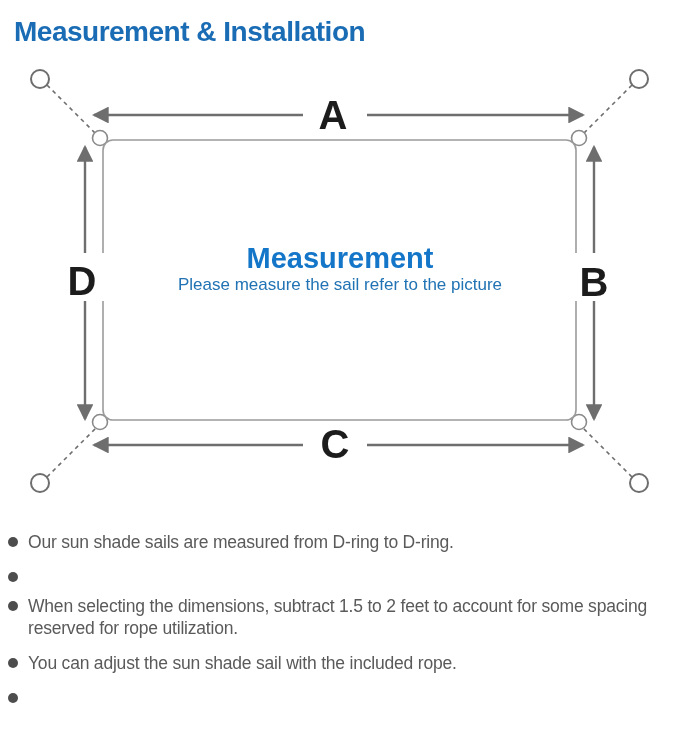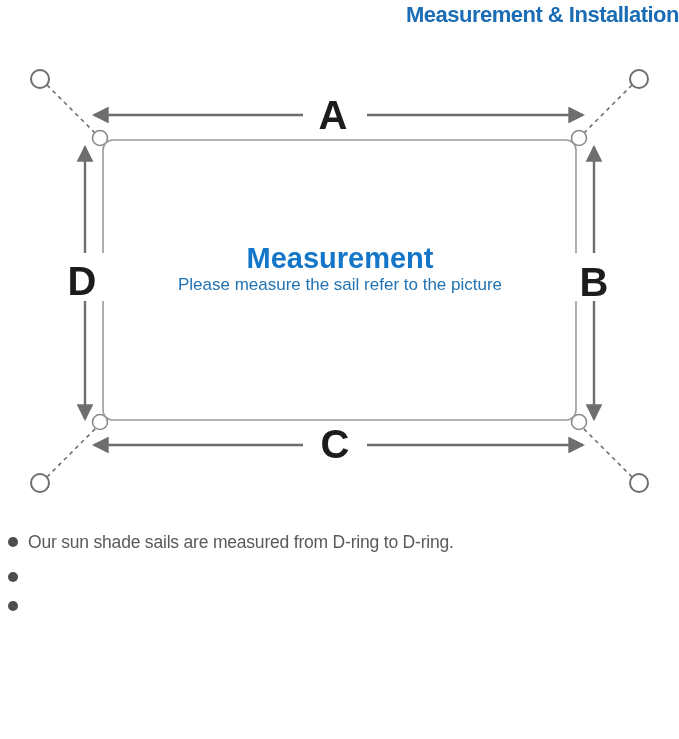--- a/index.html
+++ b/index.html
@@ -6,22 +6,22 @@
   body{
     width:679px;height:739px;
     background:#ffffff;
     font-family:"Liberation Sans",sans-serif;
     position:relative;
     overflow:hidden;
   }
   .page{position:absolute;inset:0;}
   h1.title{
     position:absolute;top:2px;left:0;right:0;
-    margin:0;text-align:right;
-    font-size:22px;font-weight:bold;letter-spacing:-0.5px;
+    margin:14px;text-align:left;
+    font-size:28px;font-weight:bold;letter-spacing:-0.5px;
     color:#1a6cb4;
   }
   svg.diagram{position:absolute;top:55px;left:0;}
   .dim-label{font-size:40px;font-weight:bold;fill:#1c1c1c;font-family:"Liberation Sans",sans-serif;}
   .center-heading{font-size:29px;font-weight:bold;fill:#1476c8;font-family:"Liberation Sans",sans-serif;}
   .center-sub{font-size:17px;fill:#2173b4;font-family:"Liberation Sans",sans-serif;}
   ul.notes{
     position:absolute;top:524px;left:8px;right:0;
     list-style:none;margin:0;padding:0;
   }
@@ -99,16 +99,25 @@
   <ul class="notes">
     <li>
       <span class="dot"></span>
       <span class="txt">Our sun shade sails are measured from D-ring to D-ring.</span>
     </li>
     <li>
       <span class="dot"></span>
     </li>
     <li>
       <span class="dot"></span>
+      <span class="txt">When selecting the dimensions, subtract 1.5 to 2 feet to account for some spacing
+reserved for rope utilization.</span>
+    </li>
+    <li>
+      <span class="dot"></span>
+      <span class="txt">You can adjust the sun shade sail with the included rope.</span>
+    </li>
+    <li>
+      <span class="dot"></span>
     </li>
   </ul>
 
 </div>
 
 </body></html>

